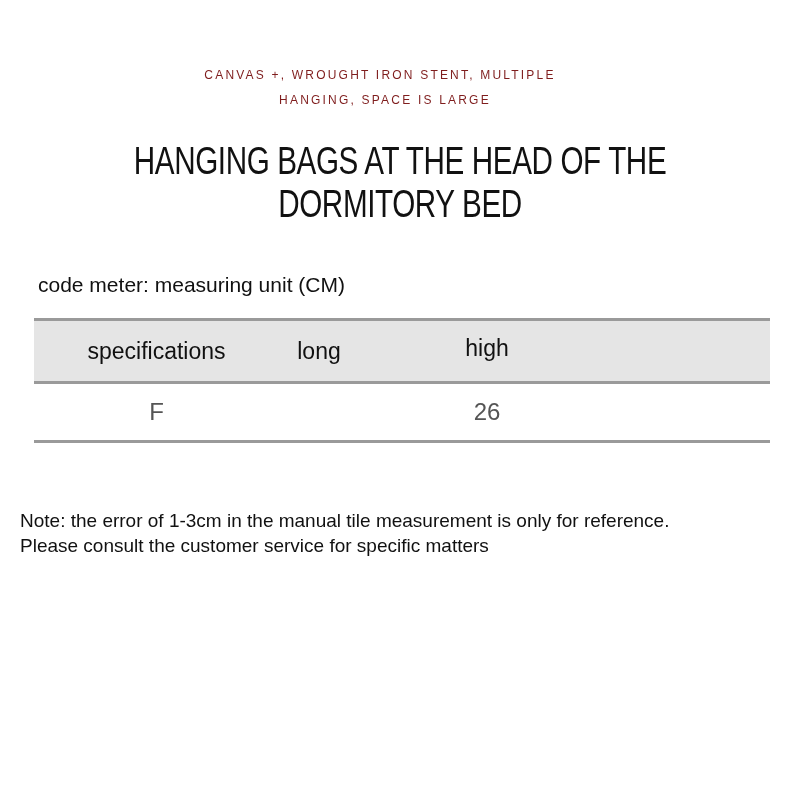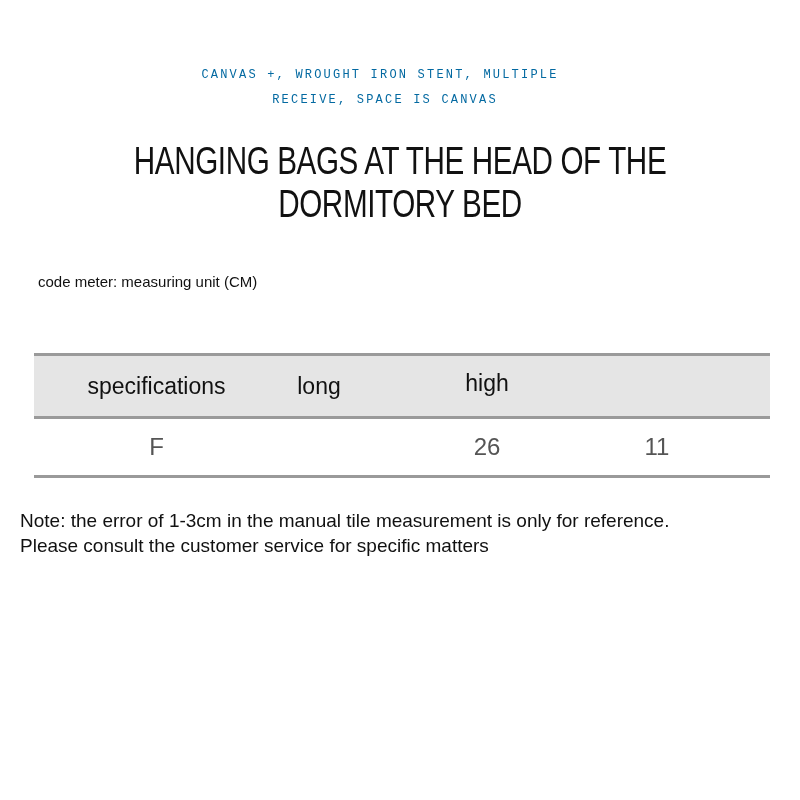--- a/index.html
+++ b/index.html
@@ -1,49 +1,48 @@
 <!DOCTYPE html>
 <html><head>
   <meta charset="utf-8">
   <style>
     html, body { margin: 0; padding: 0; background: #ffffff; }
     body { width: 800px; height: 800px; position: relative; overflow: hidden; font-family: "Liberation Sans", sans-serif; }
-    .subtitle { position: absolute; left: 0; width: 760px; text-align: center; color: #0369a1; font-size: 12px; letter-spacing: 2.2px; font-family: Liberation Mono, monospace; }
+    .subtitle { position: absolute; left: 0; width: 760px; text-align: center; color: #7f1d1d; font-size: 12px; letter-spacing: 2.2px; font-family: Liberation Sans, sans-serif; }
     .sub1 { top: 68px; left: 0; width: 760px; }
     .sub2 { top: 93px; left: 0; width: 770px; }
     .title { position: absolute; top: 140px; left: 0; width: 800px; text-align: center; font-size: 38px; color: #111; transform: scaleX(0.78); transform-origin: 400px 0; letter-spacing: -0.5px; font-family: "Liberation Sans", sans-serif; }
-    .unit { position: absolute; top: 273px; left: 38px; font-size: 15px; color: #111; }
+    .unit { position: absolute; top: 273px; left: 38px; font-size: 21px; color: #111; }
     .table { position: absolute; top: 318px; left: 34px; width: 736px; }
-    .hdr { height: 60px; background: #e5e5e5; border-top: 3px solid #9a9a9a; border-bottom: 3px solid #9a9a9a; position: relative; margin-top: 35px; }
+    .hdr { height: 60px; background: #e5e5e5; border-top: 3px solid #9a9a9a; border-bottom: 3px solid #9a9a9a; position: relative; }
     .row { height: 56px; border-bottom: 3px solid #9a9a9a; position: relative; }
     .cell { position: absolute; top: 0; height: 100%; display: flex; align-items: center; justify-content: center; }
     .hdr .cell { font-size: 23px; color: #111; }
     .row .cell { font-size: 24px; color: #555; }
     .c0 { left: 20px; width: 205px; }
     .c1 { left: 235px; width: 100px; }
     .c2 { left: 403px; width: 100px; }
     .c3 { left: 573px; width: 100px; }
     .hdr .c2, .hdr .c3 { top: -3px; }
     .note { position: absolute; top: 508px; left: 20px; width: 660px; font-size: 19px; line-height: 25px; color: #111; }
   </style>
 </head>
 <body>
 
 <div class="subtitle sub1">CANVAS +, WROUGHT IRON STENT, MULTIPLE</div>
-<div class="subtitle sub2">RECEIVE, SPACE IS CANVAS</div>
+<div class="subtitle sub2">HANGING, SPACE IS LARGE</div>
 <div class="title">HANGING BAGS AT THE HEAD OF THE DORMITORY BED</div>
 
 <div class="unit">code meter: measuring unit (CM)</div>
 
 <div class="table">
   <div class="hdr">
     <div class="cell c0">specifications</div>
     <div class="cell c1">long</div>
     <div class="cell c2">high</div>
   </div>
   <div class="row">
     <div class="cell c0">F</div>
     <div class="cell c2">26</div>
-    <div class="cell c3">11</div>
   </div>
 </div>
 
 <div class="note">Note: the error of 1-3cm in the manual tile measurement is only for reference. Please consult the customer service for specific matters</div>
 
 </body></html>

